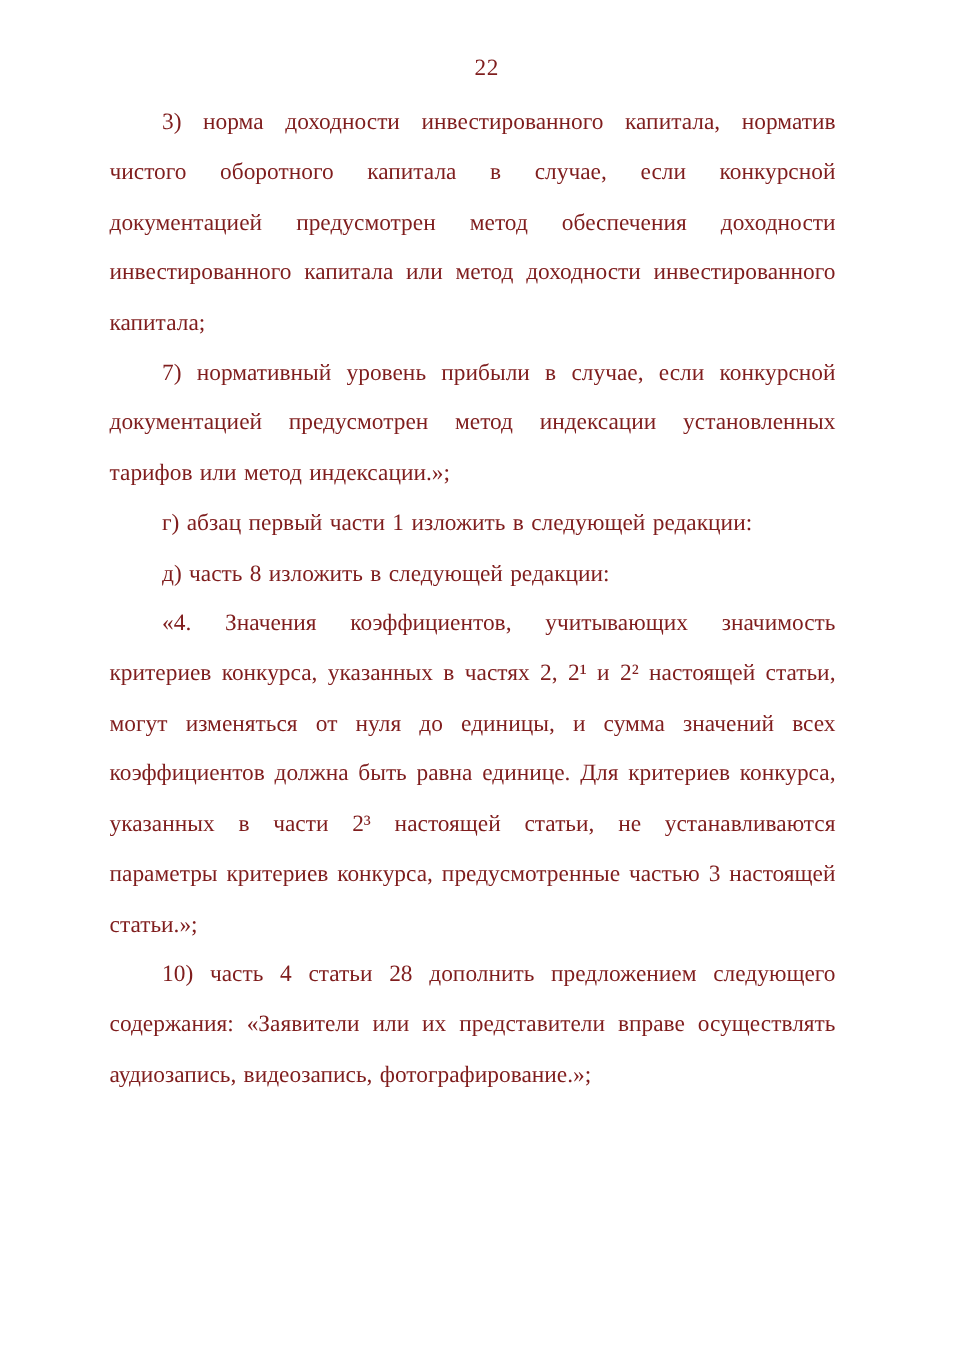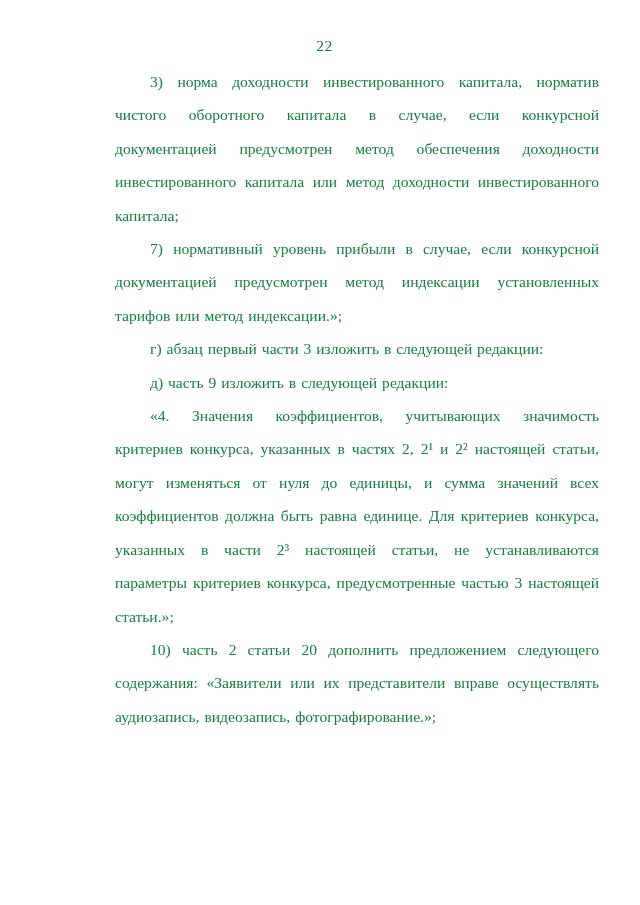--- a/index.html
+++ b/index.html
@@ -7,34 +7,34 @@
     padding: 0;
     background: #ffffff;
   }
   .page {
     position: relative;
     width: 640px;
     height: 905px;
     background: #ffffff;
     overflow: hidden;
     font-family: "Liberation Serif", "DejaVu Serif", serif;
-    color: #15803d;
+    color: #7f1d1d;
   }
   .page-number {
     padding-top: 36px;
     width: 483px;
     margin-left: 83px;
     text-align: center;
     font-size: 15.5px;
     line-height: 20px;
     letter-spacing: 0.5px;
   }
   .body-text {
     margin-top: 9px;
-    margin-left: 115px;
+    margin-left: 73px;
     width: 484px;
   }
   .body-text p {
     margin: 0;
     font-size: 15.6px;
     line-height: 33.4px;
     text-align: justify;
     text-align-last: left;
     text-indent: 35px;
     word-spacing: 1px;
@@ -42,18 +42,18 @@
 </style>
 </head>
 <body>
 
 <div class="page">
   <div class="page-number">22</div>
 
   <div class="body-text">
     <p>3) норма доходности инвестированного капитала, норматив чистого оборотного капитала в случае, если конкурсной документацией предусмотрен метод обеспечения доходности инвестированного капитала или метод доходности инвестированного капитала;</p>
     <p>7) нормативный уровень прибыли в случае, если конкурсной документацией предусмотрен метод индексации установленных тарифов или метод индексации.»;</p>
-    <p>г) абзац первый части 3 изложить в следующей редакции:</p>
-    <p>д) часть 9 изложить в следующей редакции:</p>
+    <p>г) абзац первый части 1 изложить в следующей редакции:</p>
+    <p>д) часть 8 изложить в следующей редакции:</p>
     <p>«4. Значения коэффициентов, учитывающих значимость критериев конкурса, указанных в частях 2, 2¹ и 2² настоящей статьи, могут изменяться от нуля до единицы, и сумма значений всех коэффициентов должна быть равна единице. Для критериев конкурса, указанных в части 2³ настоящей статьи, не устанавливаются параметры критериев конкурса, предусмотренные частью 3 настоящей статьи.»;</p>
-    <p>10) часть 2 статьи 20 дополнить предложением следующего содержания: «Заявители или их представители вправе осуществлять аудиозапись, видеозапись, фотографирование.»;</p>
+    <p>10) часть 4 статьи 28 дополнить предложением следующего содержания: «Заявители или их представители вправе осуществлять аудиозапись, видеозапись, фотографирование.»;</p>
   </div>
 </div>
 
 </body></html>

